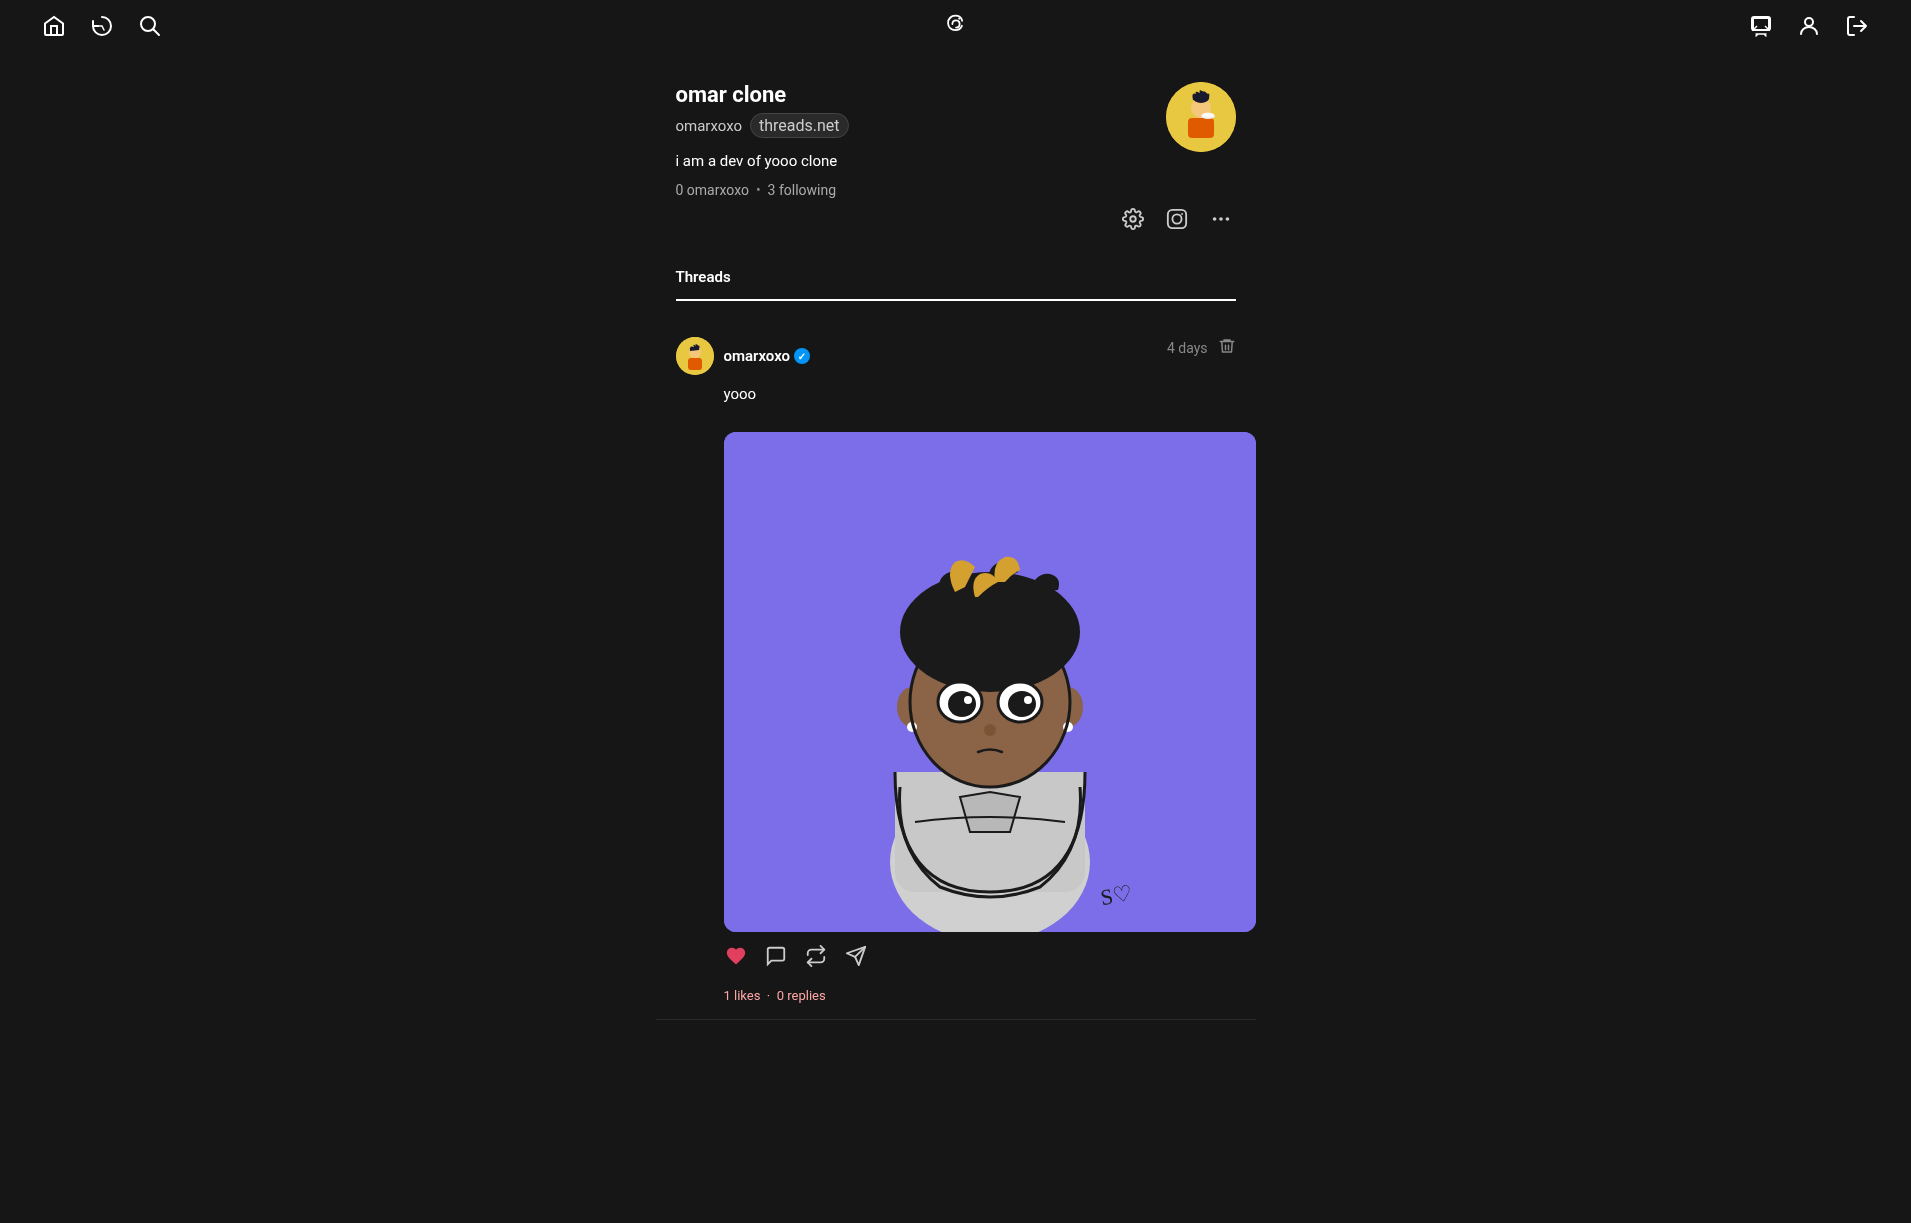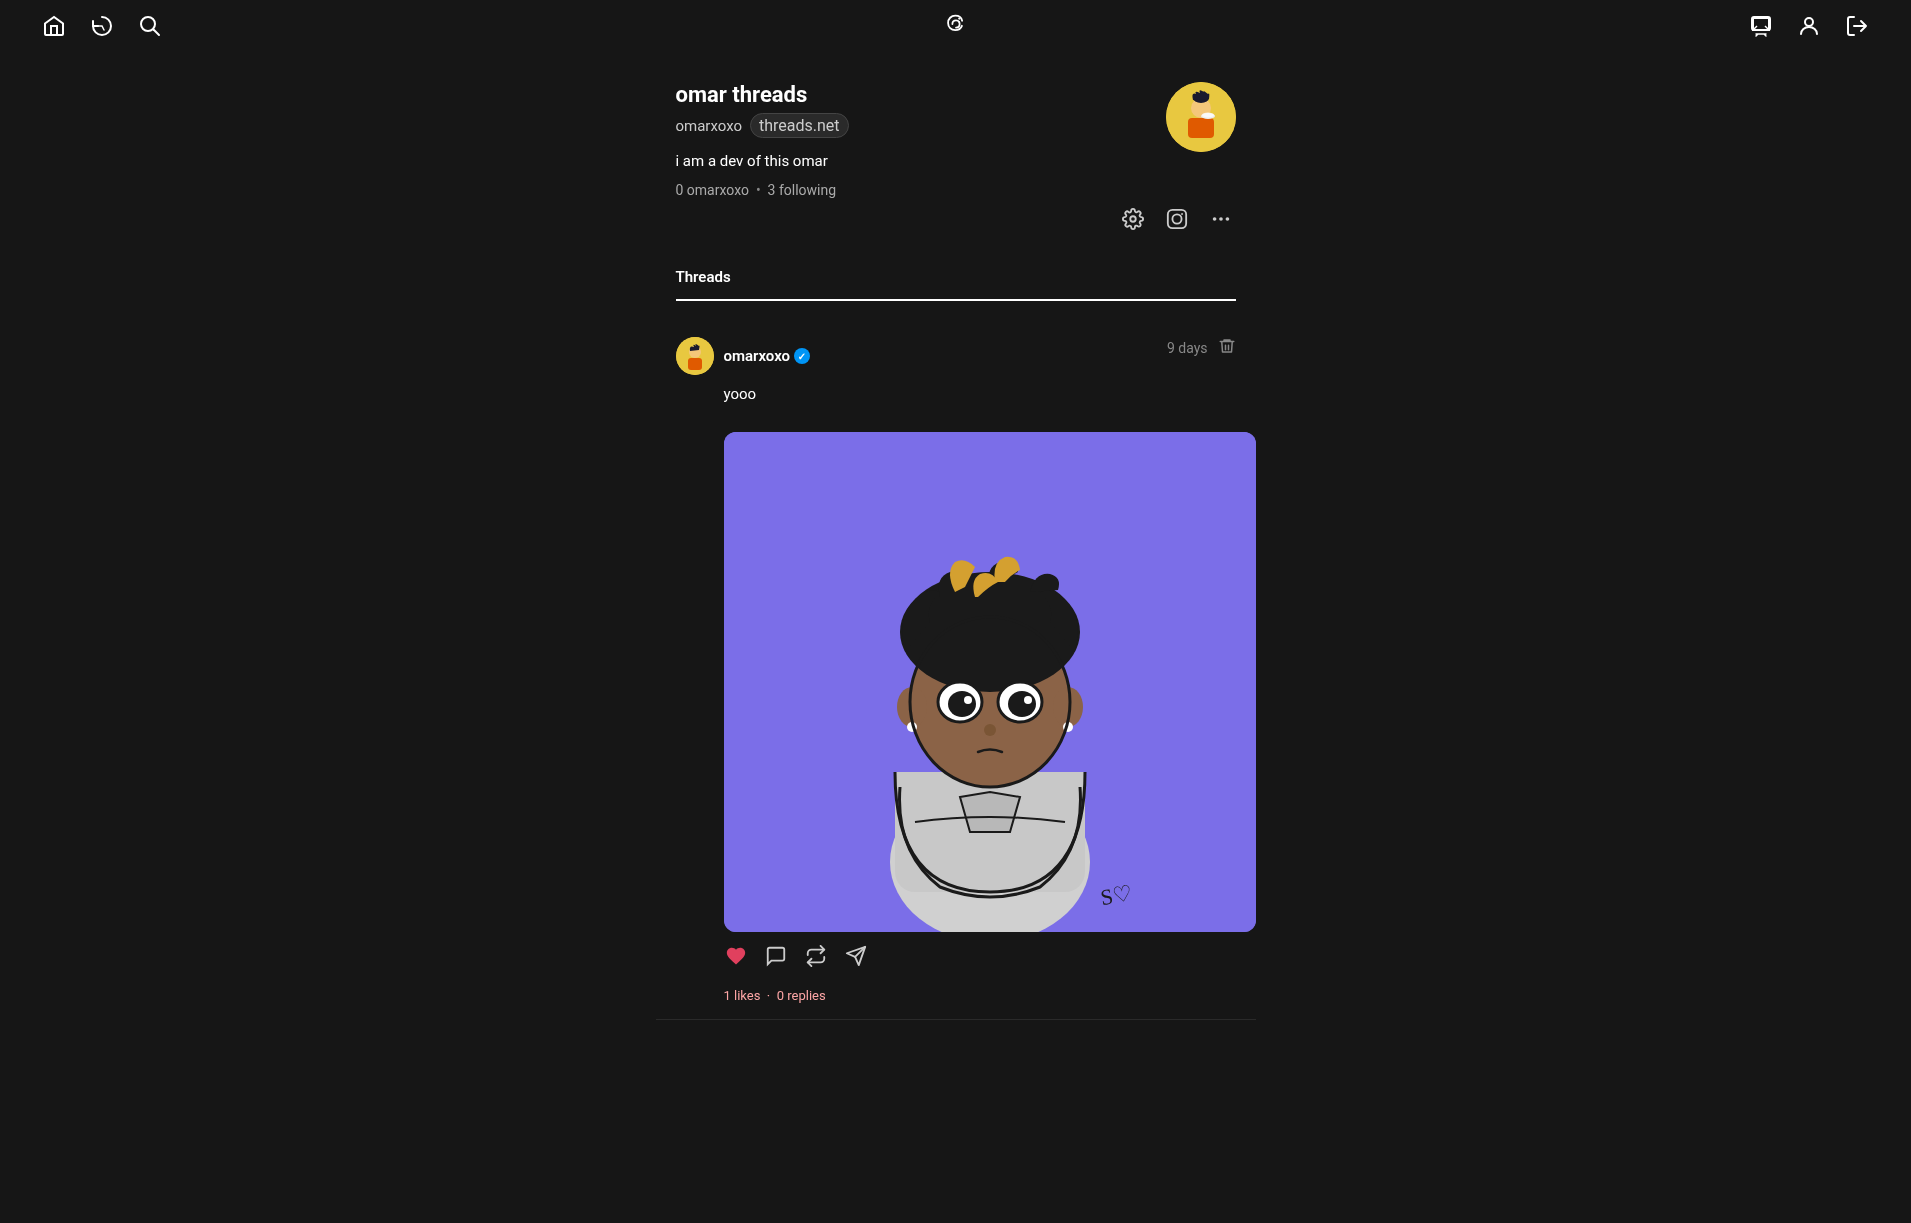--- a/index.html
+++ b/index.html
@@ -340,26 +340,26 @@
         <path d="M9 21H5a2 2 0 01-2-2V5a2 2 0 012-2h4" stroke="white" stroke-width="2" stroke-linecap="round"></path>
         <path d="M16 17l5-5-5-5M21 12H9" stroke="white" stroke-width="2" stroke-linecap="round" stroke-linejoin="round"></path>
       </svg>
     </div>
   </div>
 </nav>
 
 <div class="profile-section">
   <div class="profile-header">
     <div class="profile-info">
-      <div class="profile-name">omar threads</div>
+      <div class="profile-name">omar clone</div>
       <div class="profile-handle-row">
         <span class="profile-handle">omarxoxo</span>
         <span class="profile-badge">threads.net</span>
       </div>
-      <div class="profile-bio">i am a dev of this omar</div>
+      <div class="profile-bio">i am a dev of yooo clone</div>
       <div class="profile-stats">
         <span>0</span>
         <span>omarxoxo</span>
         &nbsp;•&nbsp;
         <span>3</span>
         <span>following</span>
       </div>
     </div>
 
     <div class="profile-avatar">
@@ -422,21 +422,21 @@
         </svg>
       </div>
       <div class="post-author-info">
         <div class="post-author-name">
           <span>omarxoxo</span>
           <span class="verified-badge">✓</span>
         </div>
       </div>
     </div>
     <div class="post-time-delete">
-      <span>9 days</span>
+      <span>4 days</span>
       <span>
         <svg width="18" height="18" viewBox="0 0 24 24" fill="none">
           <path d="M3 6h18M8 6V4h8v2M19 6l-1 14H6L5 6" stroke="#888" stroke-width="2" stroke-linecap="round" stroke-linejoin="round"></path>
           <path d="M10 11v6M14 11v6" stroke="#888" stroke-width="2" stroke-linecap="round"></path>
         </svg>
       </span>
     </div>
   </div>
 
   <div class="post-text">yooo</div>

